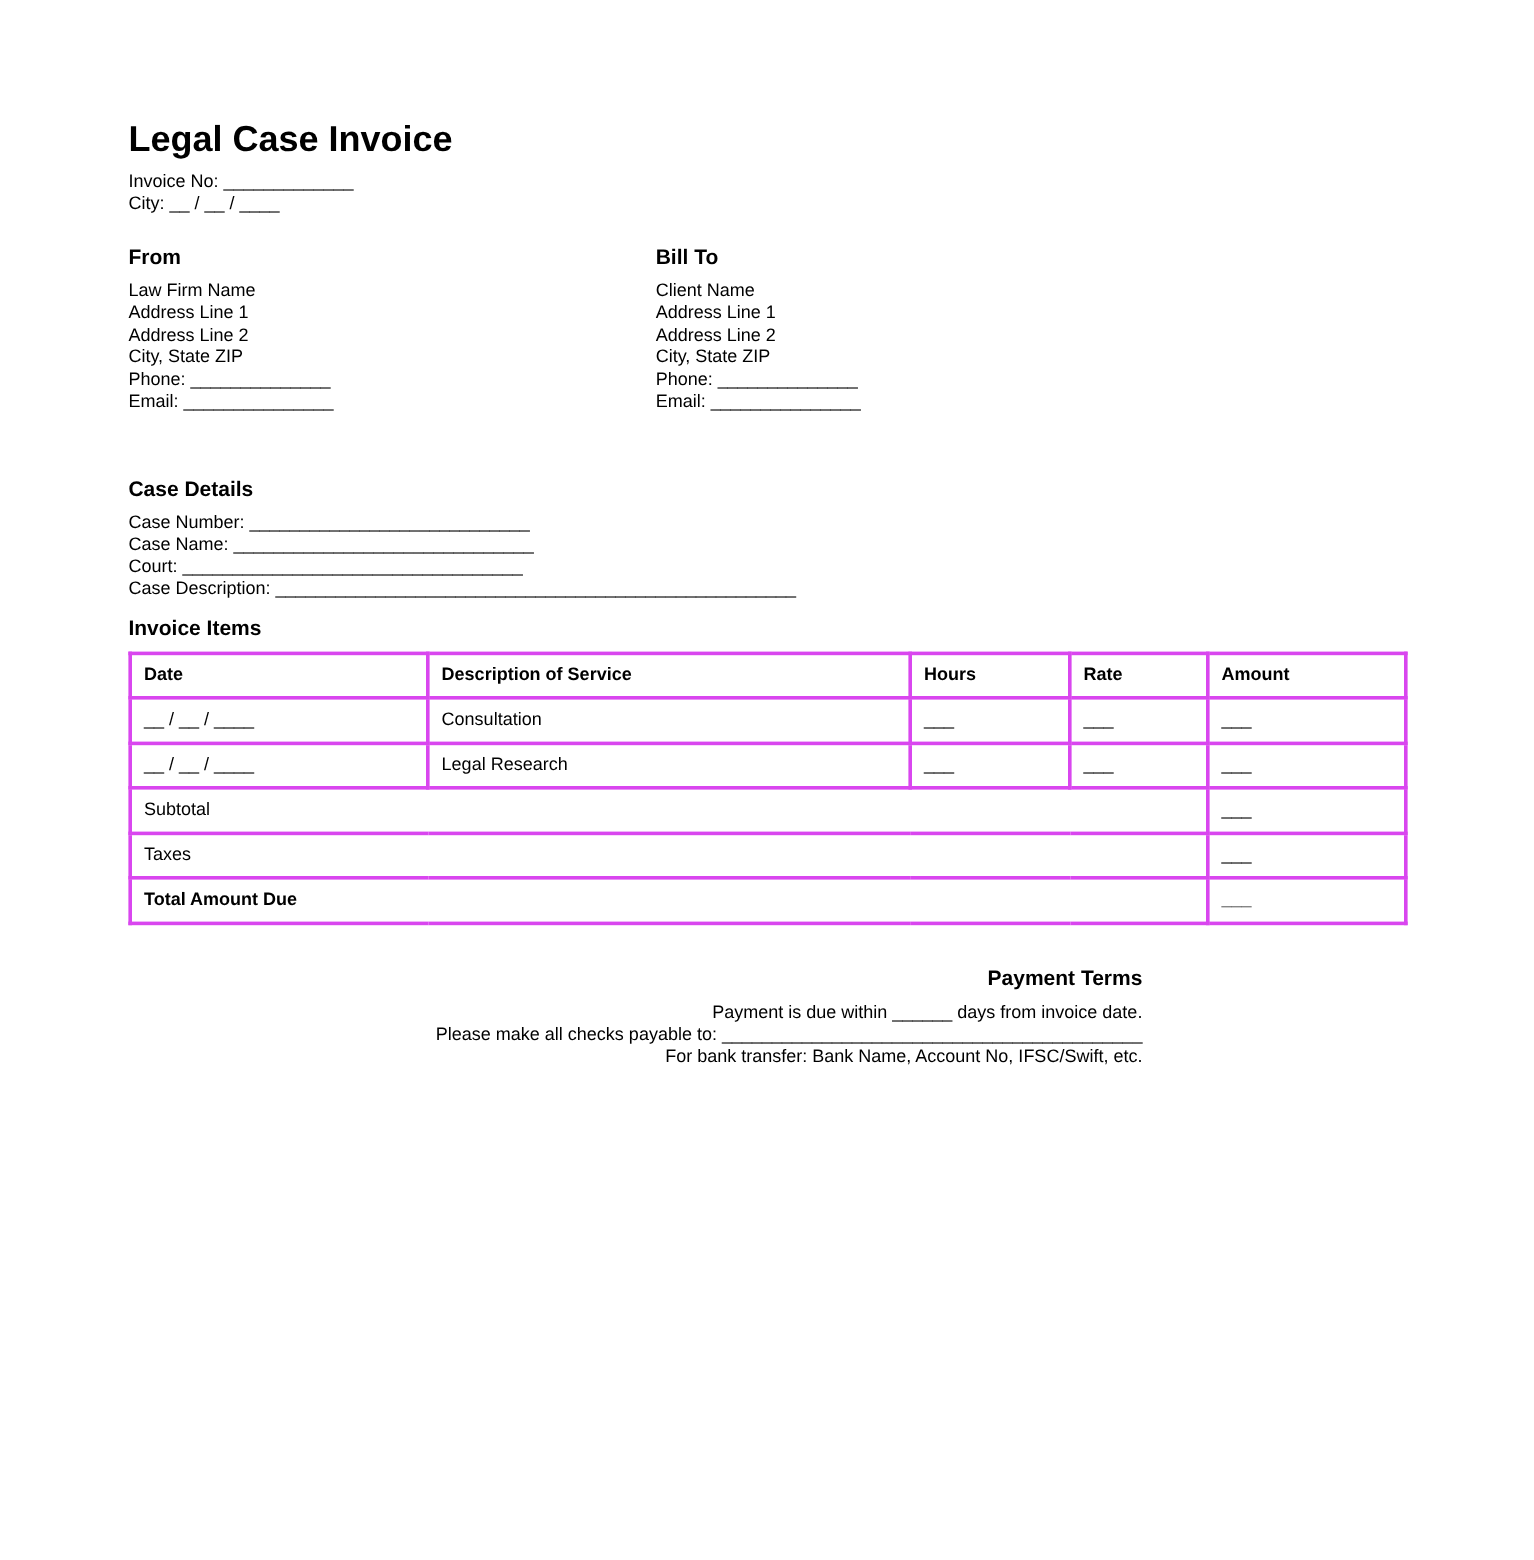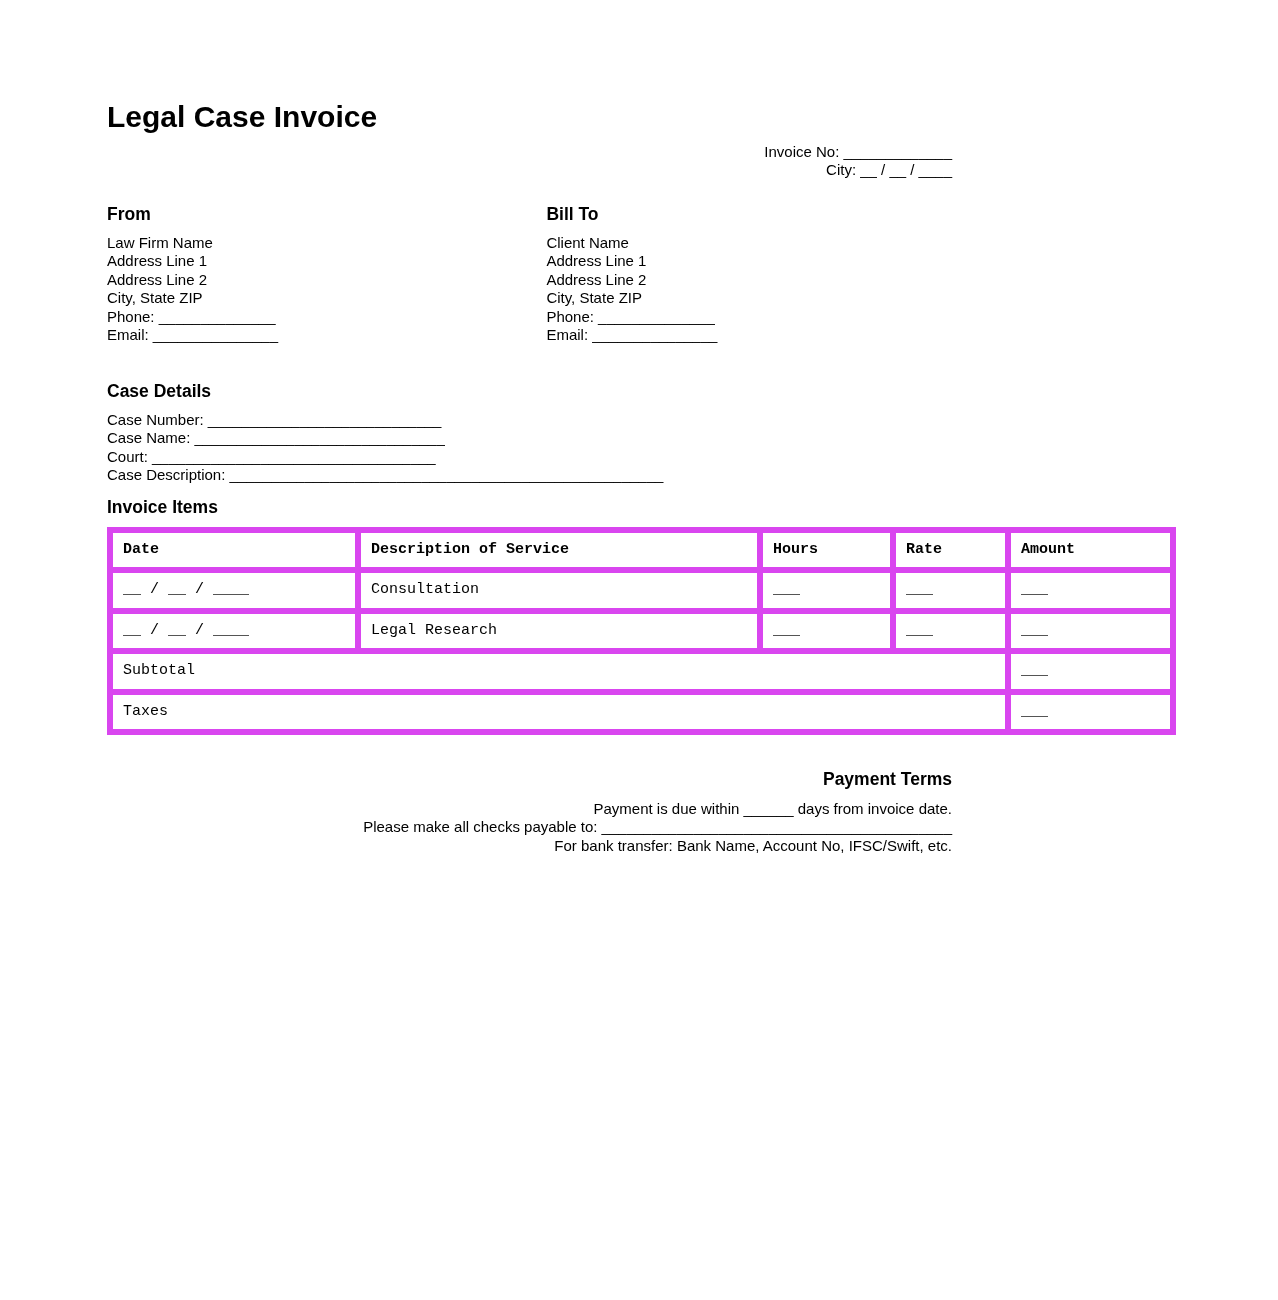--- a/index.html
+++ b/index.html
@@ -17,40 +17,39 @@
   }
   h1 {
     font-size: 30px; font-weight: bold;
     margin: 0 0 8px 0; line-height: 1.15;
   }
   h3 {
     font-size: 17.5px; font-weight: bold;
     margin: 0 0 10px 0; line-height: 1.15;
   }
   p, .lines { margin: 0; line-height: 18.5px; }
-  .meta { line-height: 18.5px; text-align: right; }
+  .meta { line-height: 18.5px; }
   .parties { display: flex; margin-top: 24px; }
   .party { flex: 0 0 52%; }
-  .section-case { margin-top: 36px; }
+  .section-case { margin-top: 52px; }
   .section-items { margin-top: 12px; }
   .section-payment { margin-top: 34px; text-align: right; }
   table {
     border-collapse: collapse;
     width: 100%;
     margin-top: 10px;
     table-layout: fixed;
   }
   th, td {
-    border: 6px solid #d946ef;
+    border: 3px solid #d946ef;
     padding: 8px 10px;
     line-height: 18.5px;
     text-align: left;
     vertical-align: middle;
     overflow: hidden;
-    font-family: Liberation Mono, monospace;
   }
   th { font-weight: bold; }
   col.c-date { width: 248px; }
   col.c-desc { width: 402px; }
   col.c-hours { width: 133px; }
   col.c-rate { width: 115px; }
   col.c-amount { width: 165px; }
   td.summary-label { text-align: left; }
   tr.total-row td { font-weight: bold; }
   .signature-block { margin-top: 58px; }
@@ -140,20 +139,24 @@
           <td>___</td>
         </tr>
         <tr>
           <td class="summary-label" colspan="4">Subtotal</td>
           <td>___</td>
         </tr>
         <tr>
           <td class="summary-label" colspan="4">Taxes</td>
           <td>___</td>
         </tr>
+        <tr class="total-row">
+          <td class="summary-label" colspan="4">Total Amount Due</td>
+          <td>___</td>
+        </tr>
       </tbody>
     </table>
   </div>
 
   <div class="section-payment">
     <h3>Payment Terms</h3>
     <p class="lines">
       <span>Payment is due within ______ days from invoice date.</span><br>
       <span>Please make all checks payable to: __________________________________________</span><br>
       <span>For bank transfer: Bank Name, Account No, IFSC/Swift, etc.</span>

